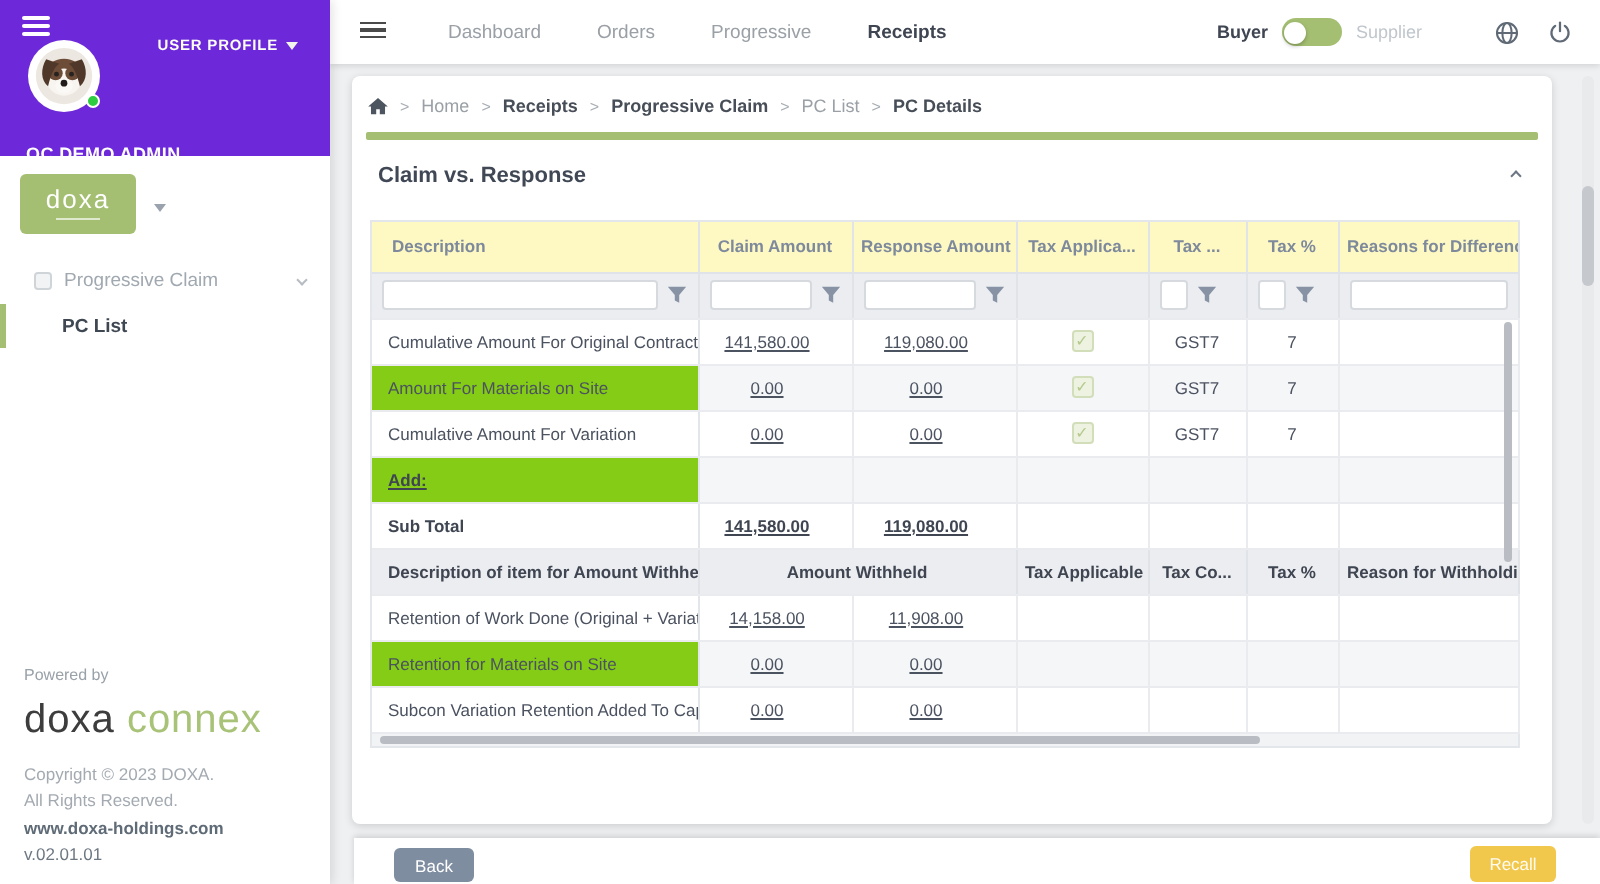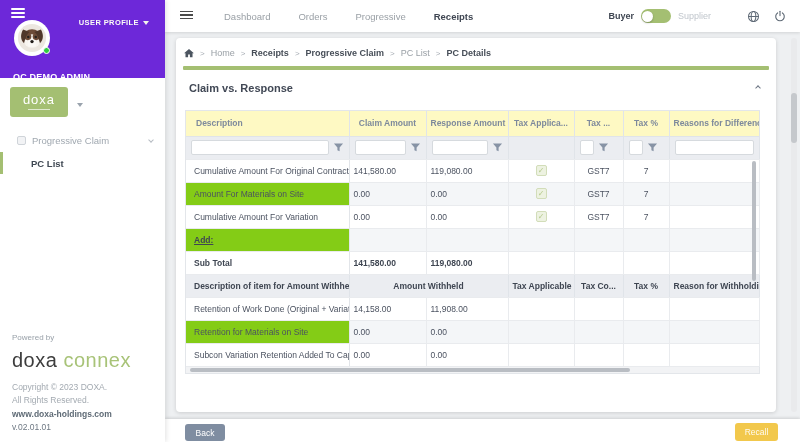--- a/index.html
+++ b/index.html
@@ -83,21 +83,21 @@
   table { border-collapse:collapse; table-layout:fixed; width:573px; font-size:8.5px; color:#4b5260; }
   th { background:#fef9c3; color:#7e8a9c; font-weight:bold; font-size:8.5px; height:25px;
        text-align:center; border-right:1px solid #e0e4e9; border-bottom:1px solid #e0e4e9;
        overflow:hidden; white-space:nowrap; padding:0 4px; }
   th.left { text-align:left; padding-left:10px; }
   td { height:23px; border-bottom:1px solid #e9ebee; border-right:1px solid #e9ebee; background:#fff;
        overflow:hidden; white-space:nowrap; padding:0 4px; }
   tr.shade td { background:#f4f6f8; }
   tr.shade td.desc { background:#84cc16; }
   td.desc { padding:0 8px; border-right:1px solid #e2e5e9; }
-  td.amt { text-align:left; padding-right:12px; }
+  td.amt { text-align:center; padding-right:12px;text-decoration:underline; }
   td.ctr { text-align:center; }
   tr.bold td { font-weight:bold; color:#3f4652; }
   .add-lbl { font-weight:bold; text-decoration:underline; color:#3f4652; }
   tr.sect td { background:#ebedf1; font-weight:bold; color:#3f4652; border-right:1px solid #e0e4e9; }
   
   tr.filter td { background:#ebedf1; padding:0 5px; border-right:1px solid #e0e4e9; }
   .f-cell { display:flex; align-items:center; gap:4px; }
   .f-input { flex:1; min-width:0; height:15px; border:1px solid #d6dade; border-radius:2px; background:#fff;
              font-size:8px; padding:0 3px; outline:none; font-family:inherit; }
   .f-input.tiny { flex:0 0 14px; }
@@ -110,21 +110,21 @@
   
   .vscroll { position:absolute; right:3px; top:50px; width:4px; height:120px; background:#b9bdc3;
              border-radius:2px; z-index:2; cursor:pointer; }
   .hscroll { position:relative; width:575px; margin:0 9px; height:7px; background:#f2f3f5;
              border:1px solid #e3e6ea; border-top:none; }
   .hscroll-thumb { position:absolute; left:4px; top:1px; width:440px; height:4px; background:#b9bdc3;
                    border-radius:2px; cursor:pointer; }
   .page-scroll { position:absolute; right:3px; top:6px; bottom:3px; width:6px; background:#e9eaec; border-radius:3px; }
   .page-thumb { position:absolute; top:55px; height:50px; width:6px; background:#c5c8cc; border-radius:3px; cursor:pointer; }
   
-  .bottombar { position:absolute; left:0; right:0; bottom:0; height:23px; background:#fff;
+  .bottombar { position:absolute; left:12px; right:0; bottom:0; height:23px; background:#fff;
                box-shadow:0 -1px 3px rgba(0,0,0,.14); z-index:4; }
   .back-btn { position:absolute; left:20px; top:5px; width:40px; height:17px; background:#7f8da1; color:#fff;
               font-size:8.5px; border:none; border-radius:3px; cursor:pointer; font-family:inherit; }
   .recall-btn { position:absolute; right:22px; top:4px; width:43px; height:18px; background:#f2c84c;
                 color:rgba(255,255,255,.92); font-size:8.5px; border:none; border-radius:3px; cursor:pointer;
                 font-family:inherit; }
 </style>
 </head>
 <body>
 

